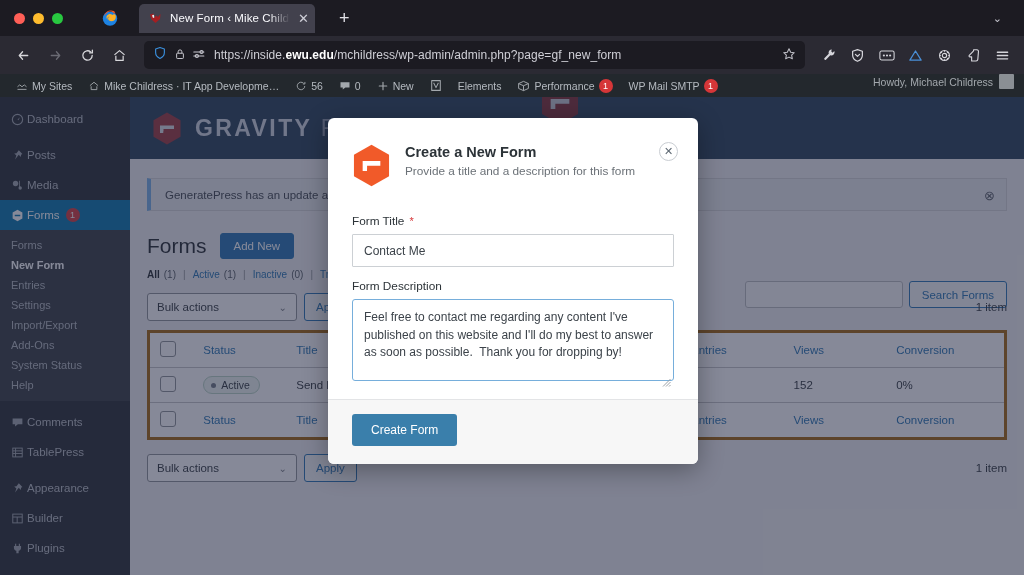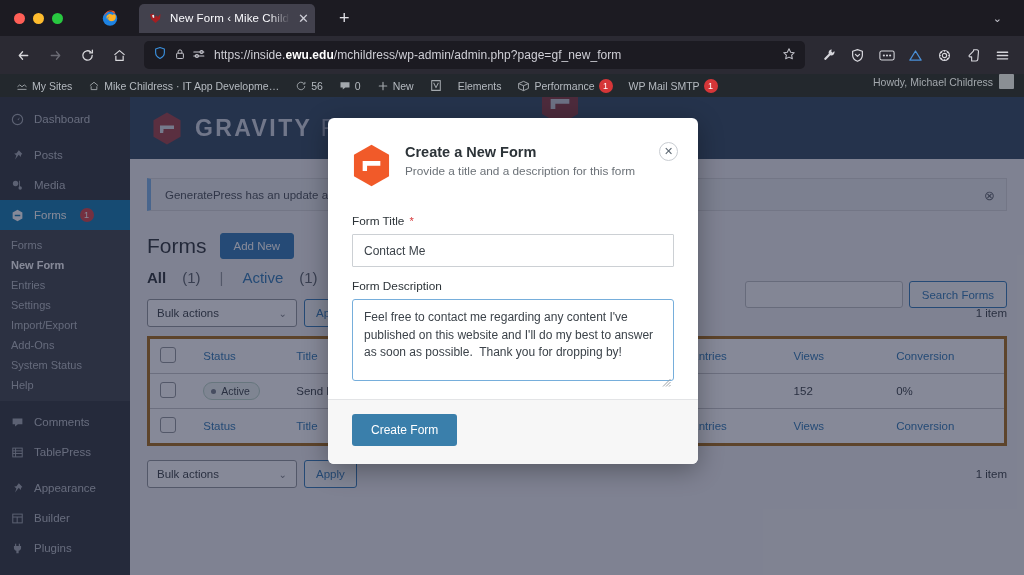--- a/index.html
+++ b/index.html
@@ -85,21 +85,21 @@
 
   
   .wpbody { position: relative; height: 479px; background: #f0f0f1; display: flex; }
 
   
   .sidebar {
     width: 130px; background: #23282d; flex: 0 0 130px;
     padding-top: 7px; position: relative; z-index: 3;
   }
   .menu-item {
-    display: flex; align-items: center; gap: 9px; height: 30px;
+    display: flex; align-items: center; gap: 2px; height: 30px;
     padding: 0 9px; color: #b9bdc2; font-size: 11.5px; position: relative;
   }
   .menu-item .ic { width: 16px; display: flex; justify-content: center; color: #a0a5aa; font-size: 12px; }
   .menu-item.current { background: #0073aa; color: #fff; }
   .menu-item.current .ic { color: #fff; }
   .menu-item.current::after {
     content: ""; position: absolute; right: -8px; top: 50%;
     margin-top: -8px; border: 8px solid transparent; border-left-color: #0073aa;
   }
   .submenu { background: #32373c; padding: 5px 0 6px; }
@@ -137,22 +137,22 @@
   }
   .notice-dismiss { position: absolute; right: 11px; top: 9px; color: #50575e; font-size: 13px; }
 
   .page-head { display: flex; align-items: center; gap: 13px; padding: 22px 17px 0 17px; }
   .page-title { font-size: 21px; color: #1d2327; font-weight: 400; }
   .btn-primary-wp {
     background: #2271b1; color: #fff; font-size: 11.5px;
     padding: 6px 13px; border-radius: 3px; border: 1px solid #2271b1;
   }
   .subsubsub {
-    padding: 10px 17px 0 17px; font-size: 15px; color: #2271b1;
-    display: flex; align-items: center; gap: 16px; white-space: nowrap;
+    padding: 10px 17px 0 17px; font-size: 10px; color: #2271b1;
+    display: flex; align-items: center; gap: 4px; white-space: nowrap;
   }
   .subsubsub b { color: #1d2327; font-weight: 600; }
   .subsubsub .cnt { color: #50575e; }
   .subsubsub .sep { color: #8c8f94; margin: 0 3px; }
 
   .searchbox { position: absolute; right: 17px; top: 184px; display: flex; gap: 6px; }
   .search-input {
     width: 158px; height: 27px; border: 1px solid #8c8f94; border-radius: 3px;
     background: #fff; opacity: 0.55;
   }

